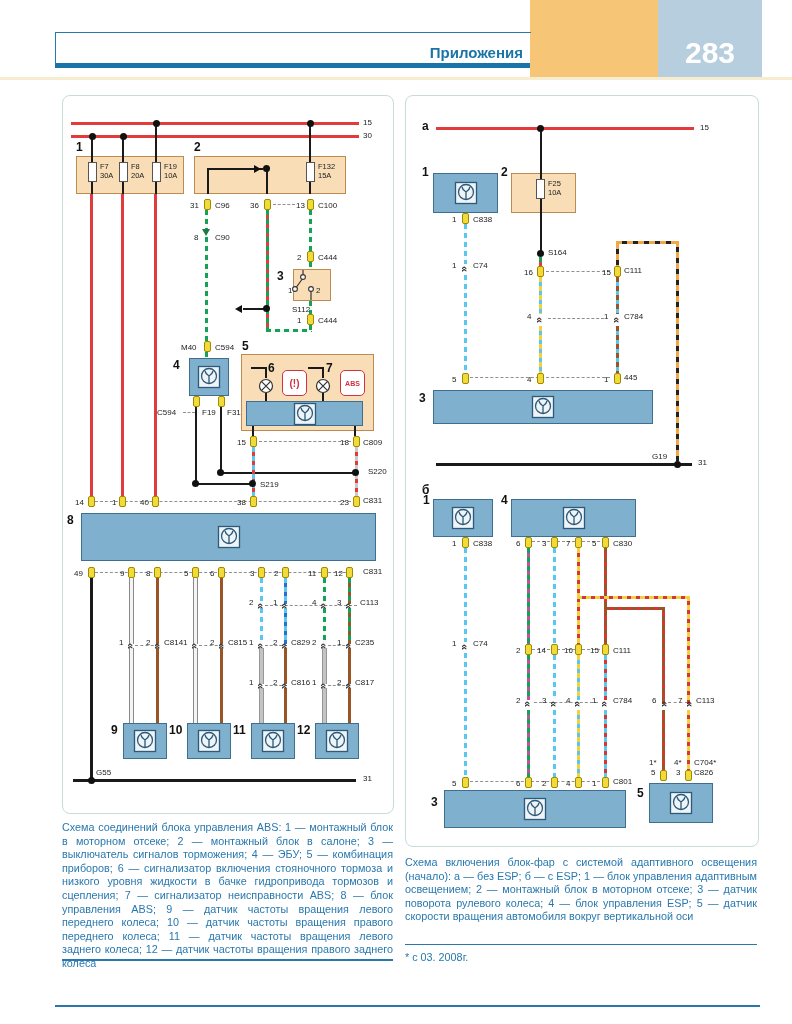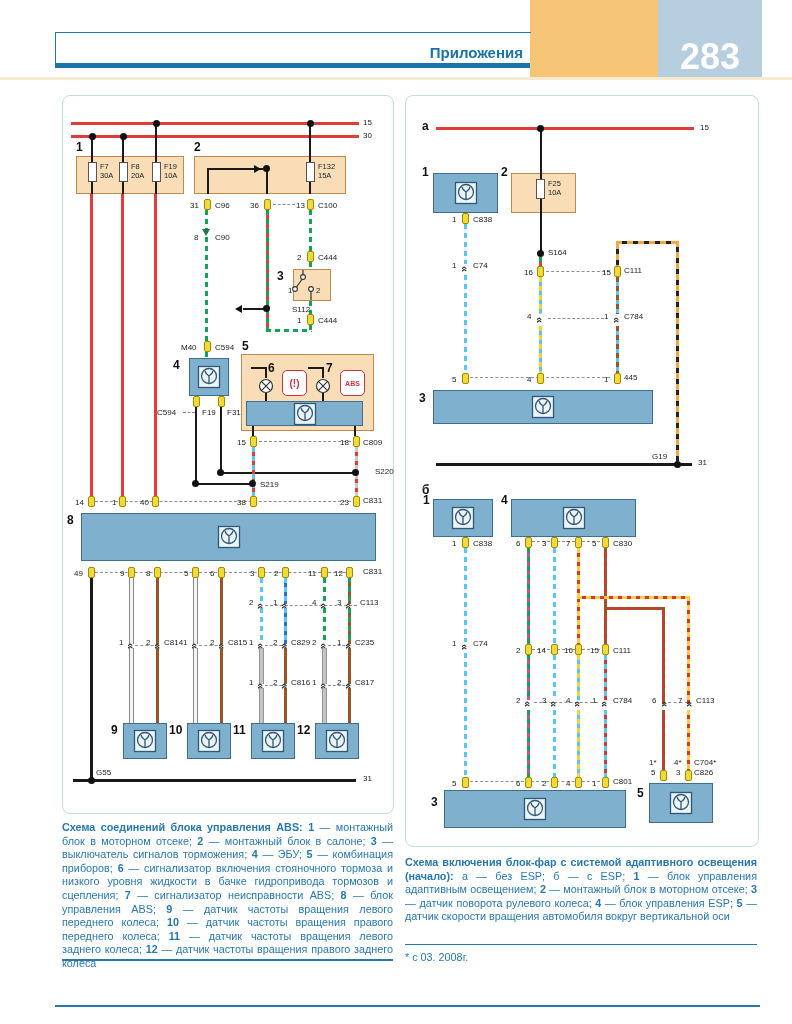--- a/index.html
+++ b/index.html
@@ -37,24 +37,24 @@
   .tan{position:absolute;background:#f9ddb7;border:1px solid #bd8a4f;z-index:3;box-sizing:border-box}
   .bluebox{position:absolute;background:#7fb0cd;border:1px solid #3f6e8e;z-index:3;display:flex;align-items:center;justify-content:center;box-sizing:border-box}
   .fusebox{position:absolute;width:9px;height:20px;background:#fff;border:1px solid #555;z-index:4;box-sizing:border-box}
   .flbl{position:absolute;font-size:7.5px;line-height:8.5px;color:#222;z-index:5;white-space:nowrap}
   .panel{position:absolute;background:#fff;border:1.5px solid #c5dcdc;border-radius:8px;z-index:0}
   .arrR{position:absolute;width:0;height:0;border-top:4px solid transparent;border-bottom:4px solid transparent;border-left:7px solid #111;z-index:5}
   .arrL{position:absolute;width:0;height:0;border-top:4px solid transparent;border-bottom:4px solid transparent;border-right:7px solid #111;z-index:5}
   .arrD{position:absolute;width:0;height:0;border-left:4px solid transparent;border-right:4px solid transparent;border-top:7px solid #1c7a46;z-index:5}
   .icon-red{position:absolute;background:#fff;border:1.5px solid #cc3344;border-radius:5px;color:#cc3344;font-weight:bold;display:flex;align-items:center;justify-content:center;z-index:4;box-sizing:border-box}
   .cap{position:absolute;color:#2878ae;font-size:10.8px;line-height:13.6px;text-align:justify;z-index:2}
-  .cap b{font-weight:bold}
+  .cap b{font-weight:normal}
   .rule{position:absolute;background:#2878ae;height:2px;z-index:2}
   .hdr-title{position:absolute;font-size:15px;font-weight:bold;color:#1b74a8;z-index:3}
-  .pageno{position:absolute;font-size:36px;font-weight:bold;color:#fff;z-index:3}
+  .pageno{position:absolute;font-size:30px;font-weight:bold;color:#fff;z-index:3}
   .lamp,.dev{position:absolute;z-index:5;line-height:0}
 </style>
 </head>
 <body>
 
 <div style="position:absolute;left:530px;top:0;width:128px;height:77px;background:#f7c576;z-index:1"></div>
 <div style="position:absolute;left:658px;top:0;width:104px;height:77px;background:#b7cedf;z-index:1"></div>
 <div class="pageno" style="left:658px;top:36px;width:104px;text-align:center">283</div>
 <div style="position:absolute;left:55px;top:32px;width:475px;height:31px;border-top:1px solid #2878ae;border-left:1px solid #2878ae;z-index:2"></div>
 <div class="hdr-title" style="left:55px;top:44px;width:468px;text-align:right">Приложения</div>
@@ -165,21 +165,21 @@
   <div class="lbl" style="left:164px;top:312px">F31</div>
   <div class="v hair c-blk" style="left:132px;top:311px;height:77px"></div>
   <div class="v hair c-blk" style="left:157px;top:311px;height:66px"></div>
   <div class="dot" style="left:129px;top:384px"></div>
   <div class="h hair c-blk" style="left:133px;top:387px;width:57px"></div>
   <div class="dot" style="left:186px;top:384px"></div>
   <div class="lbl" style="left:197px;top:384px">S219</div>
   <div class="dot" style="left:154px;top:373px"></div>
   <div class="h hair c-blk" style="left:158px;top:376px;width:134px"></div>
   <div class="dot" style="left:289px;top:373px"></div>
-  <div class="lbl" style="left:312px;top:371px">S220</div>
+  <div class="lbl" style="left:305px;top:371px">S220</div>
 
   <div class="num" style="left:179px;top:244px">5</div>
   <div class="tan" style="left:178px;top:258px;width:133px;height:77px"></div>
   <div class="num" style="left:205px;top:266px">6</div>
   <div class="num" style="left:263px;top:266px">7</div>
   <div class="h hair c-blk" style="left:188px;top:271px;width:15px;z-index:4"></div>
   <div class="v hair c-blk" style="left:202px;top:271px;height:11px;z-index:4"></div>
   <div class="h hair c-blk" style="left:245px;top:271px;width:15px;z-index:4"></div>
   <div class="v hair c-blk" style="left:259px;top:271px;height:11px;z-index:4"></div>
   <span class="lamp" style="left:195px;top:282px"><svg width="16" height="16" viewBox="0 0 16 16">

